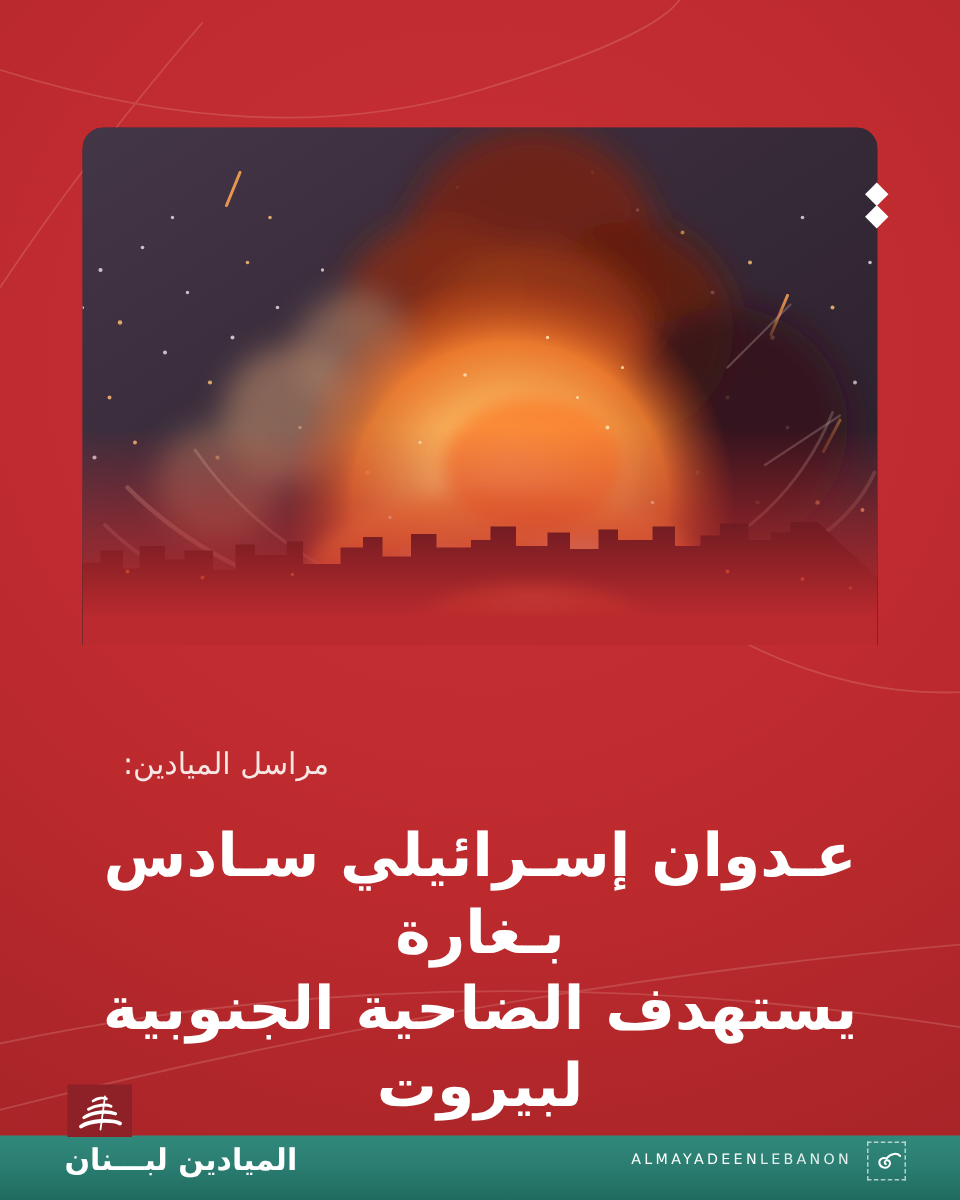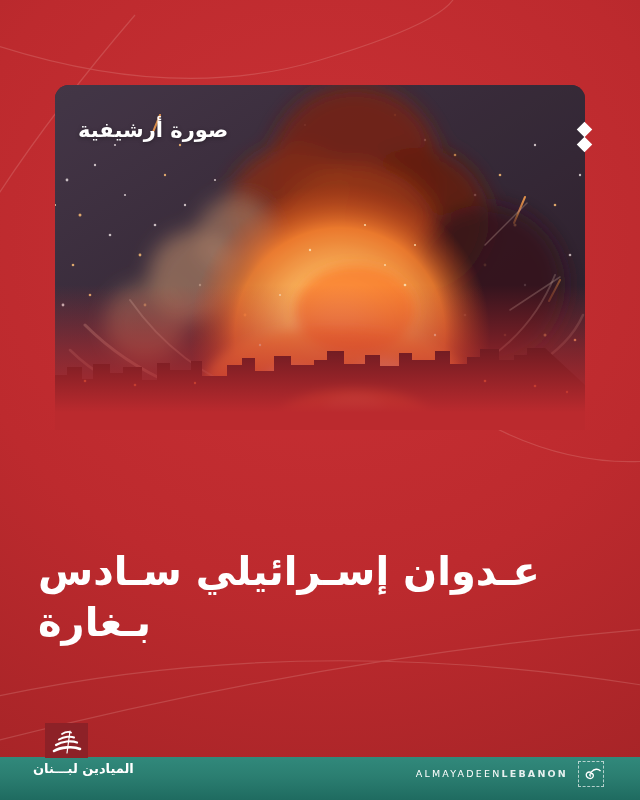--- a/index.html
+++ b/index.html
@@ -35,42 +35,42 @@
     position:absolute;right:60px;top:350px;z-index:3;
     color:#fff;font-size:152px;font-weight:700;line-height:160px;direction:rtl;
   }
   .byline{
     position:absolute;left:82px;top:497px;z-index:3;
     color:#f6e7e5;font-size:20px;direction:rtl;
   }
   .headline{
     position:absolute;left:38px;right:38px;top:546px;z-index:3;
     color:#fff;font-size:40px;font-weight:700;line-height:51px;
-    text-align:left;direction:rtl;
+    text-align:center;direction:rtl;
   }
 
   
   .footer-bar{
     position:absolute;left:0;right:0;bottom:0;height:43px;z-index:5;
     background:linear-gradient(to bottom, #31897b 0%, var(--c-footer_teal,#2b7e71) 45%, #1f6b60 100%);
   }
   .cedar-box{
     position:absolute;left:45px;top:723px;width:43px;height:35px;z-index:6;
     background:var(--c-cedar_box_red,#8d2127);display:flex;align-items:center;justify-content:center;
   }
   .footer-ar{
-    position:absolute;left:33px;top:761px;z-index:6;color:#fff;
-    font-size:13px;font-weight:700;direction:rtl;letter-spacing:.5px;
+    position:absolute;left:43px;top:761px;z-index:6;color:#fff;
+    font-size:20px;font-weight:700;direction:rtl;letter-spacing:.5px;
   }
   .footer-en{
     position:absolute;right:72px;top:768px;z-index:6;color:#fff;
     font-size:9.5px;letter-spacing:2.2px;white-space:nowrap;
   }
   .footer-en .bold{font-weight:400;}
-  .footer-en .light{font-weight:700;color:rgba(255,255,255,.88);text-align:center;}
+  .footer-en .light{font-weight:400;color:rgba(255,255,255,.88);text-align:center;}
   .logo-badge{
     position:absolute;right:36px;top:761px;width:24px;height:24px;z-index:6;
     border:1px dashed rgba(255,255,255,.65);display:flex;align-items:center;justify-content:center;
   }
 </style>
 </head>
 <body>
 
 <div class="canvas">
 
@@ -207,30 +207,31 @@
       </g>
 
       <g filter="url(#b6)">
         <ellipse cx="300" cy="334" rx="75" ry="28" fill="#ff8c2e" opacity="0.9"></ellipse>
         <ellipse cx="300" cy="328" rx="30" ry="14" fill="#ffd488" opacity="0.95"></ellipse>
       </g>
     </svg>
 
     <div class="photo-tint"></div>
     <div class="photo-fade"></div>
-    <div class="photo-label">صورة أرشيفية</div>
   </div>
 
   <div class="diamond d1"></div>
   <div class="diamond d2"></div>
 
 
+  <div class="byline">مراسل الميادين:</div>
 
   <div class="headline">
     <div>عـدوان إسـرائيلي سـادس بـغارة</div>
+    <div>يستهدف الضاحية الجنوبية لبيروت</div>
   </div>
 
   <div class="footer-bar"></div>
 
   <div class="cedar-box">
     <svg width="34" height="28" viewBox="0 0 34 28">
       <g fill="none" stroke="#ffffff" stroke-linecap="round">
         <path d="M4,24 C10,20 24,19 30,22" stroke-width="2.6"></path>
         <path d="M6,18 C12,14 22,13.5 27,15.5" stroke-width="2.2"></path>
         <path d="M9,12.5 C14,9.5 21,9 24,10.5" stroke-width="2"></path>

